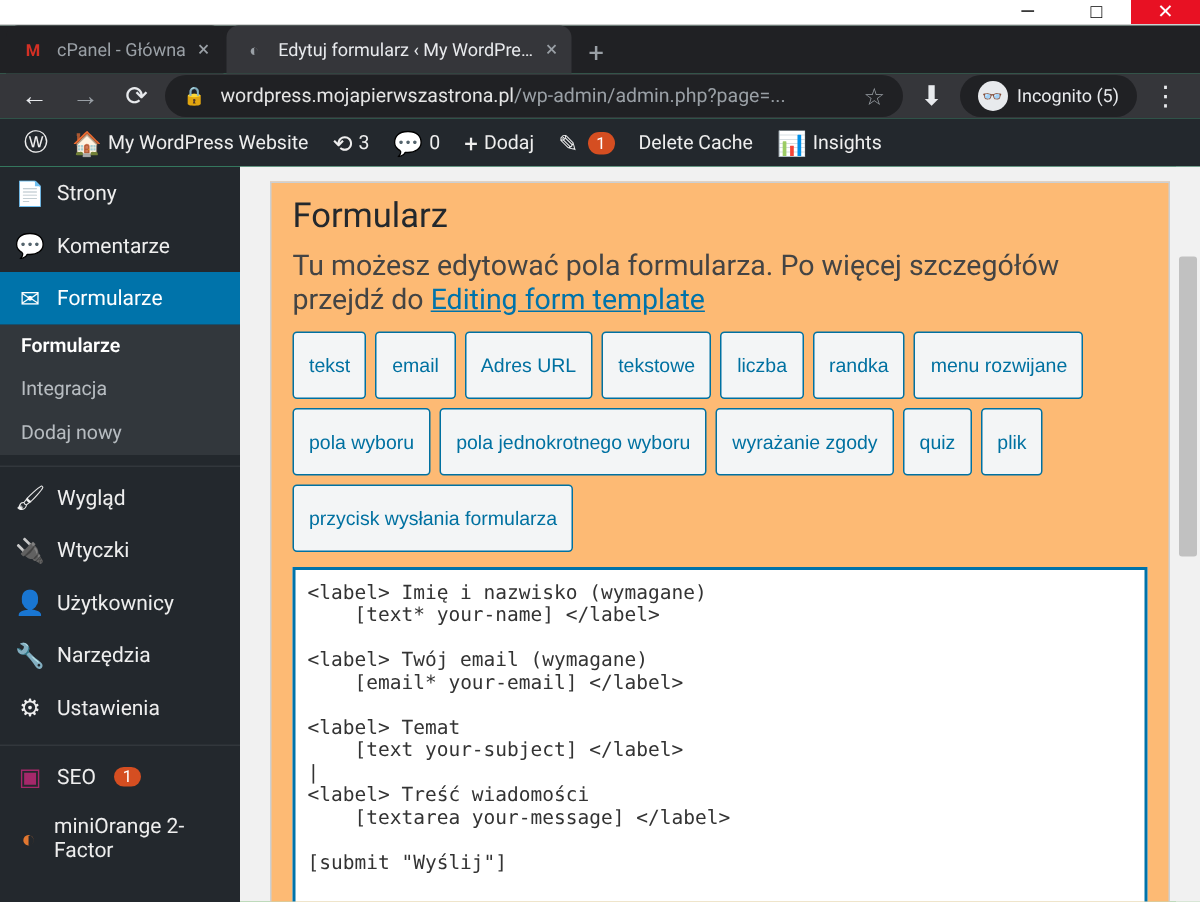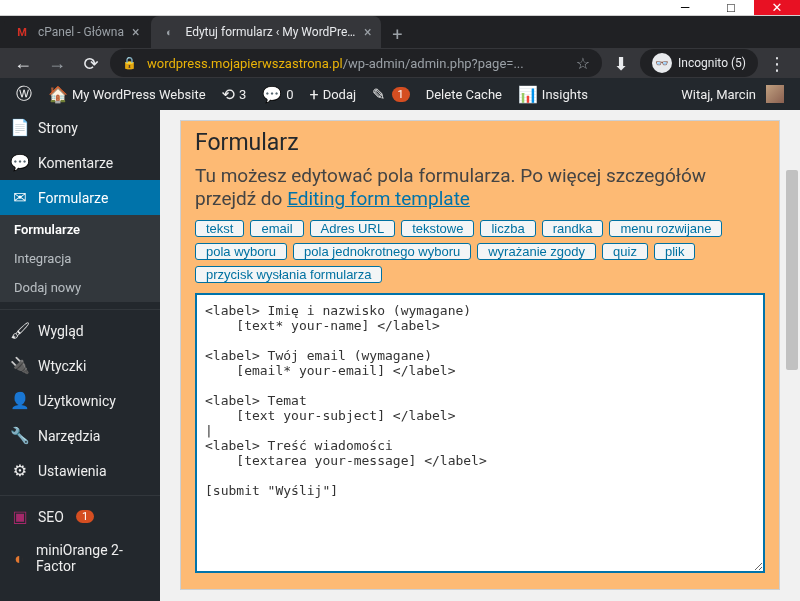--- a/index.html
+++ b/index.html
@@ -15,21 +15,21 @@
 .tab-favicon { width: 16px; height: 16px; margin-right: 8px; display: flex; align-items: center; justify-content: center; font-size: 11px; font-weight: bold; }
 .tab-title { overflow: hidden; text-overflow: ellipsis; white-space: nowrap; flex: 1; }
 .tab-close { margin-left: 8px; font-size: 14px; color: #9aa0a6; }
 .newtab { width: 28px; height: 28px; display: flex; align-items: center; justify-content: center; color: #9aa0a6; font-size: 18px; cursor: pointer; }
 .url-bar { height: 38px; background: #35363a; display: flex; align-items: center; padding: 0 8px; gap: 4px; }
 .nav-btn { width: 30px; height: 30px; display: flex; align-items: center; justify-content: center; color: #9aa0a6; font-size: 18px; cursor: pointer; border-radius: 50%; }
 .nav-btn.enabled { color: #e8eaed; }
 .url-input-wrap { flex: 1; height: 28px; background: #202124; border-radius: 14px; display: flex; align-items: center; padding: 0 12px; color: #e8eaed; font-size: 13px; }
 .lock-icon { margin-right: 10px; font-size: 12px; }
 .url-text { flex: 1; overflow: hidden; text-overflow: ellipsis; white-space: nowrap; }
-.url-domain { color: #eab308; }
+.url-domain { color: #e5e5e5; }
 .url-path { color: #9aa0a6; }
 .star-icon { margin-left: 8px; color: #9aa0a6; font-size: 16px; }
 .incognito-pill { display: flex; align-items: center; background: #202124; border-radius: 14px; padding: 4px 12px; color: #e8eaed; font-size: 12px; gap: 6px; }
 .incognito-icon { width: 20px; height: 20px; background: #e8eaed; border-radius: 50%; display: flex; align-items: center; justify-content: center; font-size: 11px; color: #000; }
 .wp-adminbar { height: 32px; background: #23282d; display: flex; align-items: center; color: #eee; font-size: 13px; padding: 0 8px; }
 .ab-item { display: flex; align-items: center; padding: 0 8px; height: 32px; cursor: pointer; gap: 4px; }
 .ab-icon { font-size: 16px; }
 .ab-label { white-space: nowrap; }
 .ab-badge { background: #d54e21; color: #fff; border-radius: 10px; padding: 1px 6px; font-size: 11px; margin-left: 2px; }
 .ab-right { margin-left: auto; display: flex; align-items: center; }
@@ -44,21 +44,21 @@
 .submenu .menu-sub { padding: 7px 12px 7px 14px; font-size: 13px; color: rgba(240,245,250,.7); cursor: pointer; display: block; }
 .submenu .menu-sub.current { color: #fff; font-weight: 600; }
 .menu-sep { height: 5px; background: transparent; border-bottom: 1px solid #32373c; margin: 3px 0; }
 .menu-badge { background: #d54e21; color: #fff; border-radius: 9px; font-size: 11px; padding: 0 6px; margin-left: 4px; }
 .main-panel { flex: 1; background: #f1f1f1; overflow: auto; padding: 10px 20px 20px 20px; position: relative; }
 .panel-box { background: #fdba74; border: 1px solid #ccd0d4; padding-bottom: 12px; }
 .panel-title { font-size: 23px; font-weight: 400; padding: 8px 14px 8px 14px; color: #23282d; }
 .panel-desc { padding: 0 14px 10px 14px; font-size: 19px; color: #444; }
 .panel-desc a { color: #0073aa; text-decoration: underline; }
 .tag-buttons { padding: 0 14px; display: flex; flex-wrap: wrap; gap: 6px; }
-.tag-btn { border: 1px solid #0071a1; color: #0071a1; background: #f3f5f6; border-radius: 3px; padding: 0 10px; font-size: 13px; cursor: pointer; }
+.tag-btn { border: 1px solid #0071a1; color: #0071a1; background: #f3f5f6; border-radius: 3px; padding: 14px 10px; font-size: 13px; cursor: pointer; }
 .form-textarea { margin: 10px 14px 0 14px; width: calc(100% - 28px); height: 280px; border: 2px solid #0073aa; font-family: Consolas, Monaco, monospace; font-size: 13px; padding: 8px; resize: vertical; background: #fff; color: #333; outline: none; }
 .wp-column { display: flex; flex-direction: column; flex: 1; }
 .scrollbar-v { position: absolute; right: 0; top: 0; bottom: 0; width: 16px; background: #f1f1f1; }
 .scrollbar-thumb { position: absolute; right: 2px; width: 12px; background: #c1c1c1; border-radius: 2px; }
 </style>
 </head>
 <body>
 
 <div class="window">
   <div class="titlebar">
@@ -126,26 +126,20 @@
           <span class="ab-icon">✎</span>
           <span class="ab-badge">1</span>
         </div>
       <div class="ab-item">
           <span class="ab-label">Delete Cache</span>
         </div>
       <div class="ab-item">
           <span class="ab-icon">📊</span>
           <span class="ab-label">Insights</span>
         </div>
-      <div class="ab-right">
-        <div class="ab-item">
-            <span class="ab-label">Witaj, Marcin</span>
-            <span class="avatar"></span>
-          </div>
-      </div>
     </div>
 
     <div class="wp-body">
       <div class="admin-menu">
         <div class="menu-item">
             <span class="menu-icon">📄</span>
             <span>Strony</span>
           </div>
         <div class="menu-item">
             <span class="menu-icon">💬</span>

